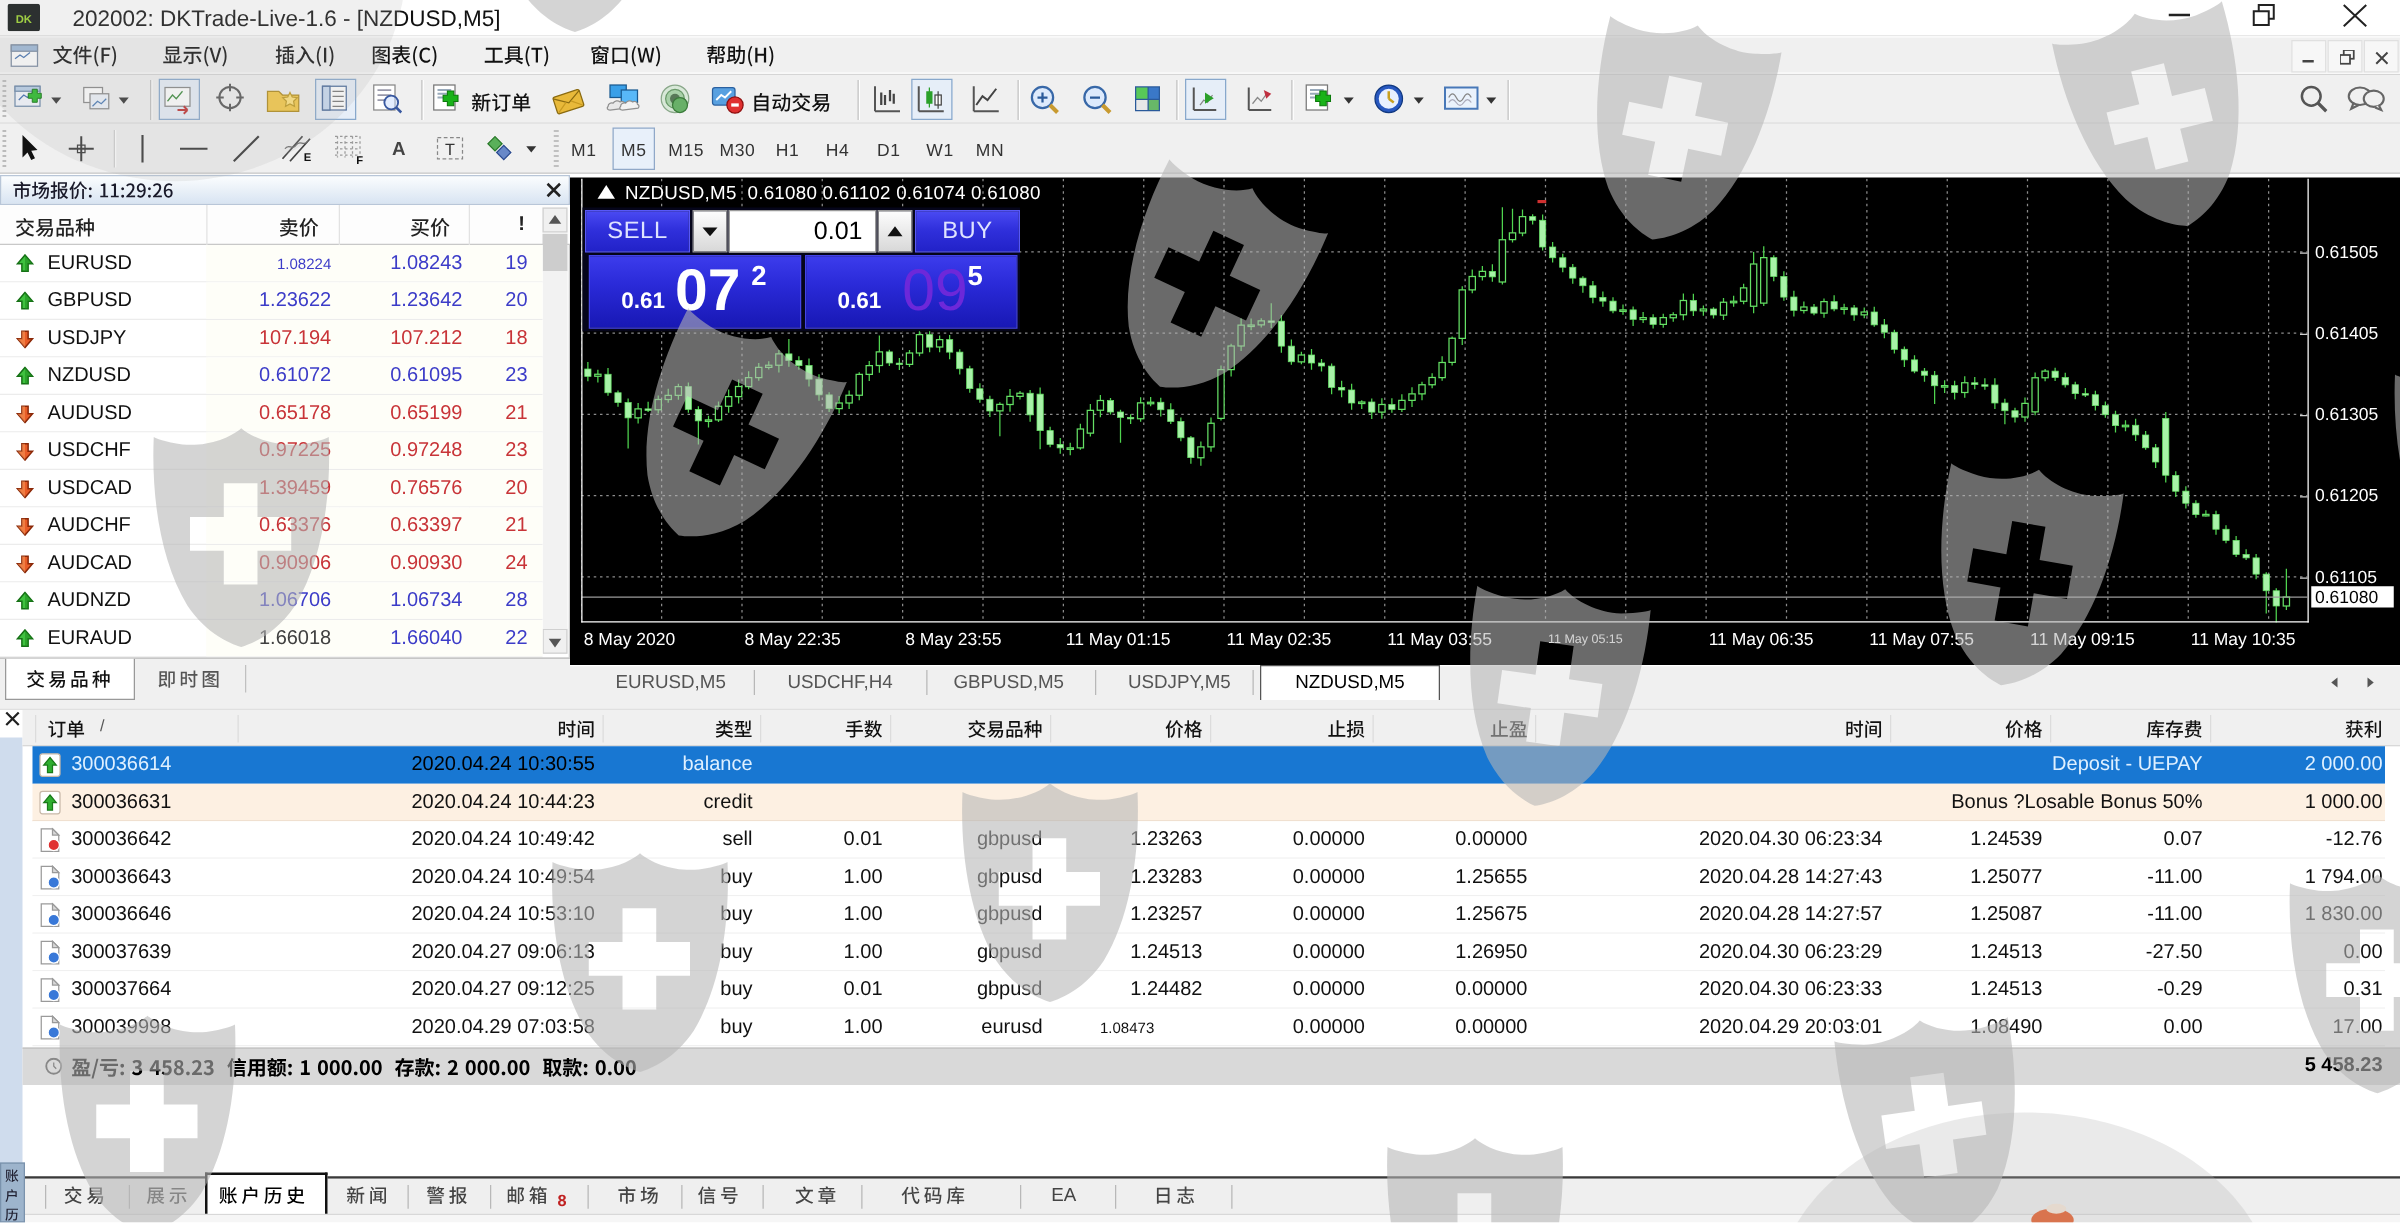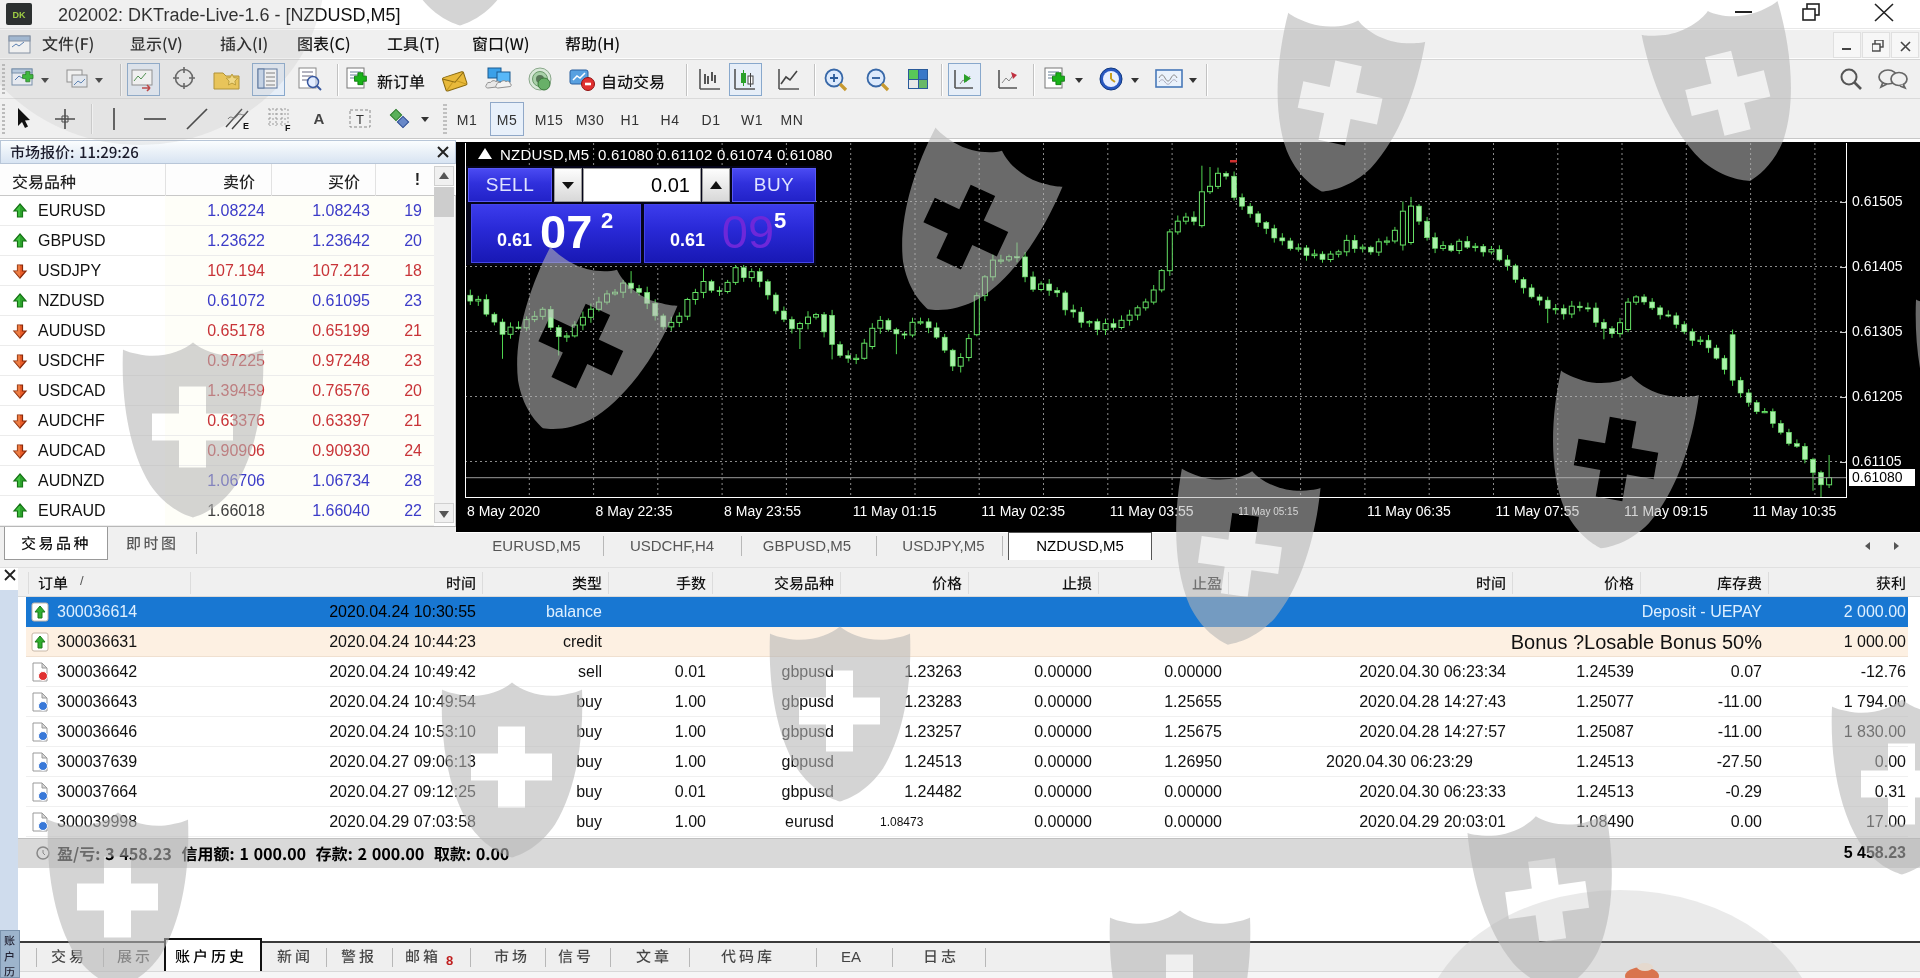--- a/index.html
+++ b/index.html
@@ -383,21 +383,21 @@
 <div style="position:absolute;left:165px;top:164px;width:1px;height:362px;background:#e2e2e2"></div>
 <div style="position:absolute;left:271px;top:164px;width:1px;height:362px;background:#e2e2e2"></div>
 <div style="position:absolute;left:375px;top:164px;width:1px;height:362px;background:#e2e2e2"></div>
 <div style="position:absolute;left:0;top:196px;width:434px;height:30px;background:#fff;border-bottom:1px solid #ececec"></div>
 <div style="position:absolute;left:165px;top:196px;width:269px;height:29px;background:#fefef8"></div>
 <svg style="position:absolute;left:12px;top:203px" width="16" height="16" viewBox="0 0 16 16">
     <path d="M8 1l6 7h-3.5v6h-5V8H2z" fill="#3fc13f" stroke="#157015" stroke-width="1.2"></path>
     <path d="M8 1l6 7h-3.5v6h-2.5V3z" fill="#1e8a1e" opacity="0.55"></path>
   </svg>
 <div style="position:absolute;left:38px;top:201px;width:120px;height:20px;text-align:left;font-size:16px;color:#111;line-height:20px">EURUSD</div>
-<div style="position:absolute;left:145px;top:201px;width:120px;height:20px;text-align:right;font-size:16px;color:#3c3cc8;line-height:20px">1.08224</div>
+<div style="position:absolute;left:145px;top:201px;width:120px;height:20px;text-align:right;font-size:12px;color:#3c3cc8;line-height:20px">1.08224</div>
 <div style="position:absolute;left:250px;top:201px;width:120px;height:20px;text-align:right;font-size:16px;color:#3c3cc8;line-height:20px">1.08243</div>
 <div style="position:absolute;left:352px;top:201px;width:70px;height:20px;text-align:right;font-size:16px;color:#3c3cc8;line-height:20px">19</div>
 <div style="position:absolute;left:0;top:226px;width:434px;height:30px;background:#fff;border-bottom:1px solid #ececec"></div>
 <div style="position:absolute;left:165px;top:226px;width:269px;height:29px;background:#fefef8"></div>
 <svg style="position:absolute;left:12px;top:233px" width="16" height="16" viewBox="0 0 16 16">
     <path d="M8 1l6 7h-3.5v6h-5V8H2z" fill="#3fc13f" stroke="#157015" stroke-width="1.2"></path>
     <path d="M8 1l6 7h-3.5v6h-2.5V3z" fill="#1e8a1e" opacity="0.55"></path>
   </svg>
 <div style="position:absolute;left:38px;top:231px;width:120px;height:20px;text-align:left;font-size:16px;color:#111;line-height:20px">GBPUSD</div>
 <div style="position:absolute;left:145px;top:231px;width:120px;height:20px;text-align:right;font-size:16px;color:#3c3cc8;line-height:20px">1.23622</div>
@@ -868,21 +868,21 @@
 <div style="position:absolute;left:1420px;top:602px;width:342px;height:20px;text-align:right;font-size:16px;color:#dff0ff;line-height:20px">Deposit - UEPAY</div>
 <div style="position:absolute;left:1786px;top:602px;width:120px;height:20px;text-align:right;font-size:16px;color:#dff0ff;line-height:20px">2 000.00</div>
 <div style="position:absolute;left:26px;top:627px;width:1882px;height:30px;background:#fdf0e2;border-bottom:1px solid #f0e0d0"></div>
 <svg style="position:absolute;left:31px;top:632px" width="18" height="20" viewBox="0 0 18 20">
     <rect x="1" y="1" width="16" height="18" rx="2" fill="#fff" stroke="#c8b8a8"></rect>
     <path d="M9 4l5 6h-3v6H7v-6H4z" fill="#2fae2f" stroke="#1a7a1a"></path>
   </svg>
 <div style="position:absolute;left:57px;top:632px;width:120px;height:20px;text-align:left;font-size:16px;color:#111;line-height:20px">300036631</div>
 <div style="position:absolute;left:296px;top:632px;width:180px;height:20px;text-align:right;font-size:16px;color:#111;line-height:20px">2020.04.24 10:44:23</div>
 <div style="position:absolute;left:500px;top:632px;width:102px;height:20px;text-align:right;font-size:16px;color:#111;line-height:20px">credit</div>
-<div style="position:absolute;left:1420px;top:632px;width:342px;height:20px;text-align:right;font-size:20px;color:#111;line-height:20px">Bonus ?Losable Bonus 50%</div>
+<div style="position:absolute;left:1420px;top:632px;width:342px;height:20px;text-align:right;font-size:16px;color:#111;line-height:20px">Bonus ?Losable Bonus 50%</div>
 <div style="position:absolute;left:1786px;top:632px;width:120px;height:20px;text-align:right;font-size:16px;color:#111;line-height:20px">1 000.00</div>
 <div style="position:absolute;left:26px;top:657px;width:1882px;height:30px;background:#fff;border-bottom:1px solid #f0f0f0"></div>
 <svg style="position:absolute;left:31px;top:662px" width="18" height="20" viewBox="0 0 18 20">
     <path d="M2 1h9l5 5v13H2z" fill="#fff" stroke="#9a9a9a"></path>
     <path d="M11 1l5 5h-5z" fill="#d8d8d8" stroke="#9a9a9a"></path>
     <circle cx="12" cy="14" r="4.5" fill="#e03030" stroke="#fff"></circle>
   </svg>
 <div style="position:absolute;left:57px;top:662px;width:120px;height:20px;text-align:left;font-size:16px;color:#111;line-height:20px">300036642</div>
 <div style="position:absolute;left:296px;top:662px;width:180px;height:20px;text-align:right;font-size:16px;color:#111;line-height:20px">2020.04.24 10:49:42</div>
 <div style="position:absolute;left:500px;top:662px;width:102px;height:20px;text-align:right;font-size:16px;color:#111;line-height:20px">sell</div>
@@ -938,21 +938,21 @@
     <circle cx="12" cy="14" r="4.5" fill="#3878d8" stroke="#fff"></circle>
   </svg>
 <div style="position:absolute;left:57px;top:752px;width:120px;height:20px;text-align:left;font-size:16px;color:#111;line-height:20px">300037639</div>
 <div style="position:absolute;left:296px;top:752px;width:180px;height:20px;text-align:right;font-size:16px;color:#111;line-height:20px">2020.04.27 09:06:13</div>
 <div style="position:absolute;left:500px;top:752px;width:102px;height:20px;text-align:right;font-size:16px;color:#111;line-height:20px">buy</div>
 <div style="position:absolute;left:640px;top:752px;width:66px;height:20px;text-align:right;font-size:16px;color:#111;line-height:20px">1.00</div>
 <div style="position:absolute;left:750px;top:752px;width:84px;height:20px;text-align:right;font-size:16px;color:#111;line-height:20px">gbpusd</div>
 <div style="position:absolute;left:880px;top:752px;width:82px;height:20px;text-align:right;font-size:16px;color:#111;line-height:20px">1.24513</div>
 <div style="position:absolute;left:1010px;top:752px;width:82px;height:20px;text-align:right;font-size:16px;color:#111;line-height:20px">0.00000</div>
 <div style="position:absolute;left:1140px;top:752px;width:82px;height:20px;text-align:right;font-size:16px;color:#111;line-height:20px">1.26950</div>
-<div style="position:absolute;left:1326px;top:752px;width:180px;height:20px;font-size:16px;color:#111;line-height:20px">2020.04.30 06:23:29</div>
+<div style="position:absolute;left:1326px;top:752px;width:180px;height:20px;text-align:right;font-size:16px;color:#111;line-height:20px">2020.04.30 06:23:29</div>
 <div style="position:absolute;left:1552px;top:752px;width:82px;height:20px;text-align:right;font-size:16px;color:#111;line-height:20px">1.24513</div>
 <div style="position:absolute;left:1680px;top:752px;width:82px;height:20px;text-align:right;font-size:16px;color:#111;line-height:20px">-27.50</div>
 <div style="position:absolute;left:1786px;top:752px;width:120px;height:20px;text-align:right;font-size:16px;color:#111;line-height:20px">0.00</div>
 <div style="position:absolute;left:26px;top:777px;width:1882px;height:30px;background:#fff;border-bottom:1px solid #f0f0f0"></div>
 <svg style="position:absolute;left:31px;top:782px" width="18" height="20" viewBox="0 0 18 20">
     <path d="M2 1h9l5 5v13H2z" fill="#fff" stroke="#9a9a9a"></path>
     <path d="M11 1l5 5h-5z" fill="#d8d8d8" stroke="#9a9a9a"></path>
     <circle cx="12" cy="14" r="4.5" fill="#3878d8" stroke="#fff"></circle>
   </svg>
 <div style="position:absolute;left:57px;top:782px;width:120px;height:20px;text-align:left;font-size:16px;color:#111;line-height:20px">300037664</div>

